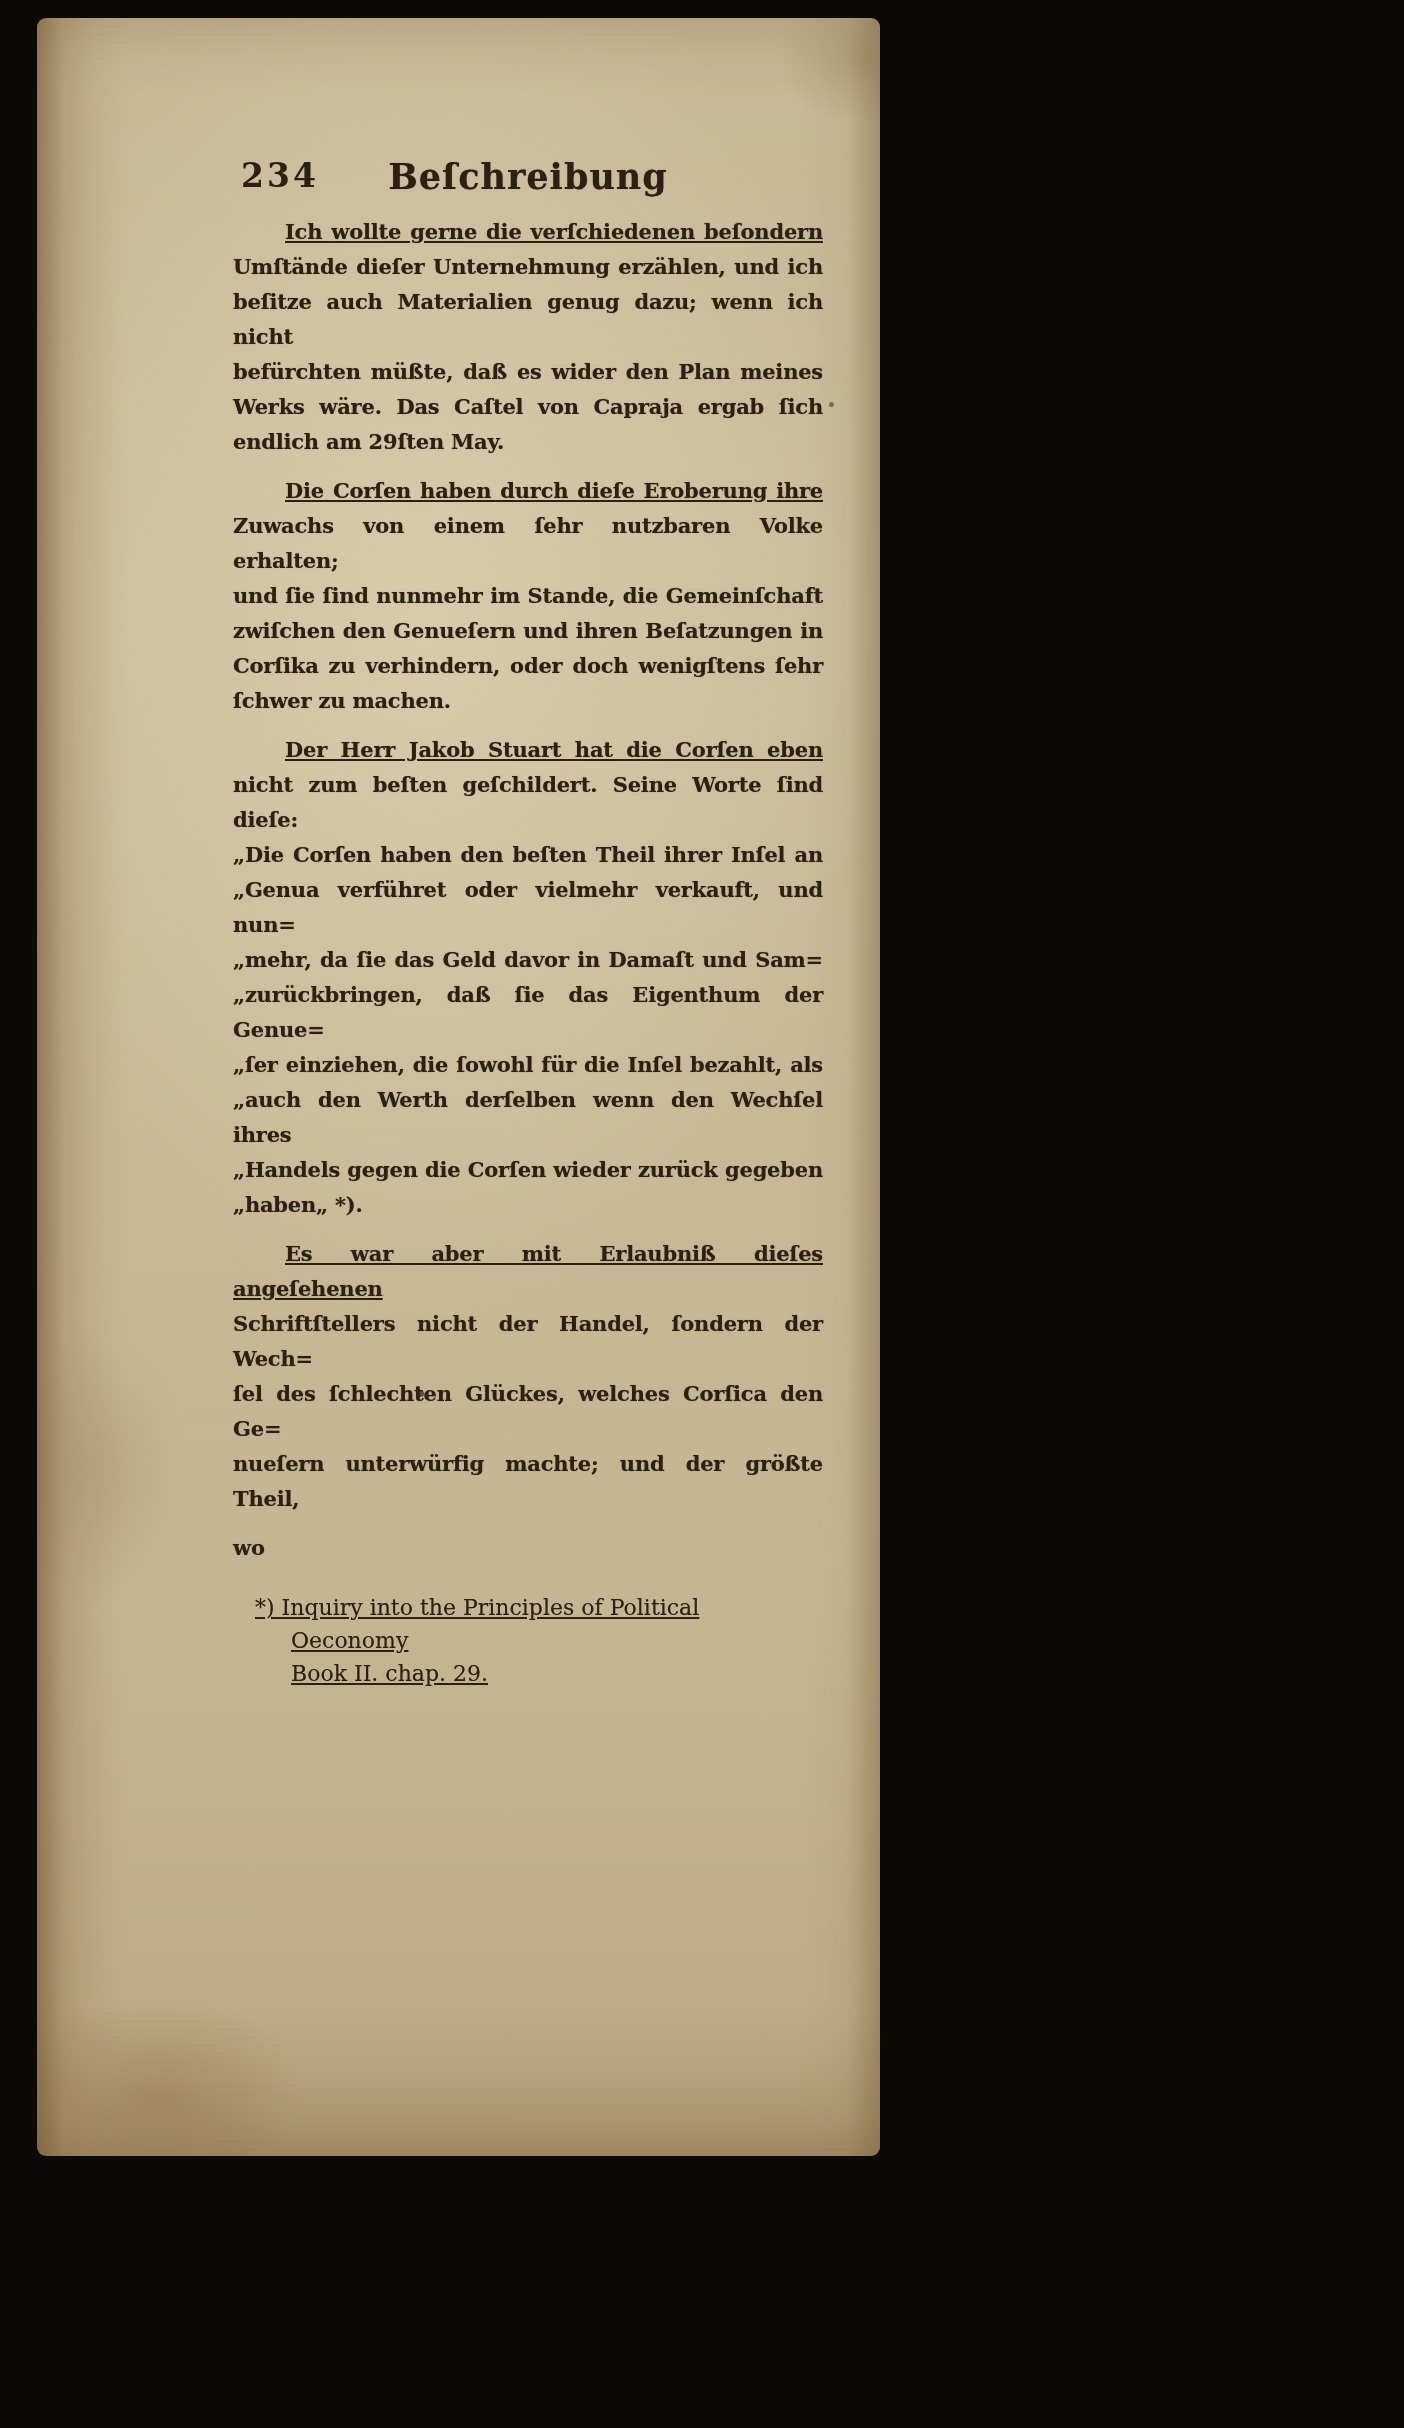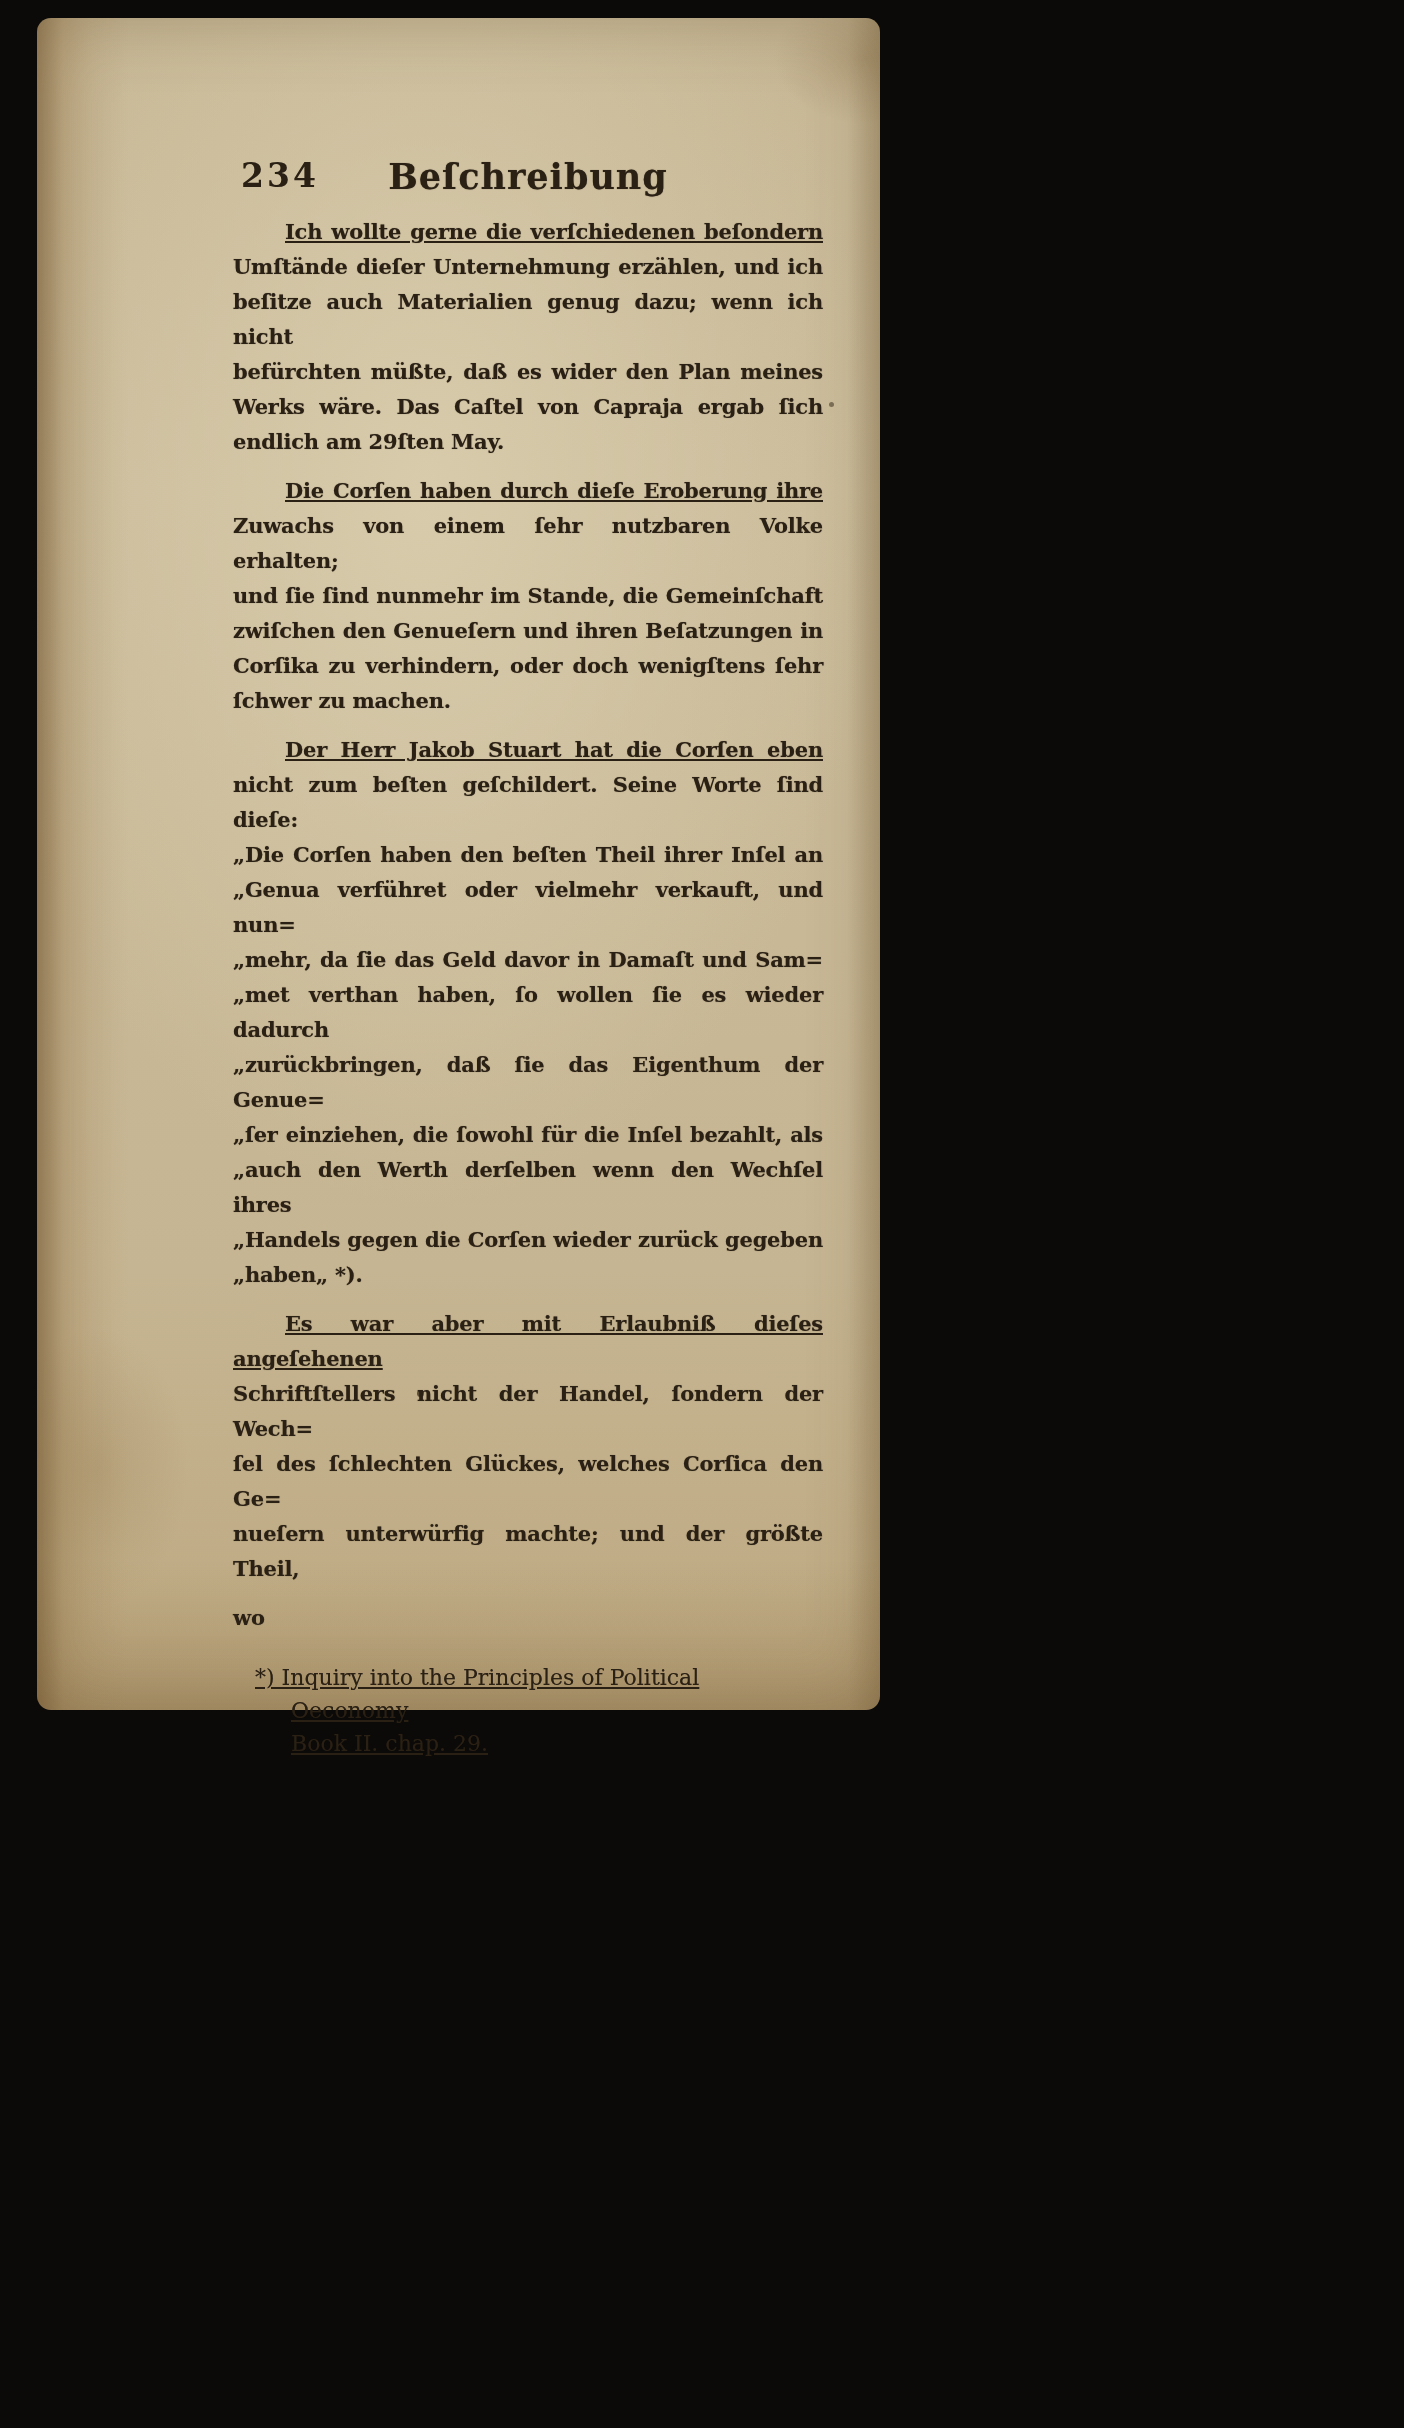--- a/index.html
+++ b/index.html
@@ -11,22 +11,22 @@
   html,body{margin:0;padding:0;}
   body{
     width:1404px;height:2428px;
     background:var(--scanbg);
     position:relative;
     overflow:hidden;
     font-family:"DejaVu Serif", serif;
   }
   .canvas{position:absolute;inset:0;}
   .page{
-    position:absolute;left:37px;top:18px;width:843px;height:1692px;
-    border-radius:14px;
+    position:absolute;left:37px;top:18px;width:843px;height:2138px;
+    border-radius:9px;
     background:
       linear-gradient(90deg, rgba(122,92,52,0.55) 0px, rgba(160,130,85,0.32) 26px, rgba(160,130,85,0.13) 56px, rgba(0,0,0,0) 92px),
       linear-gradient(270deg, rgba(120,95,55,0.28) 0px, rgba(0,0,0,0) 32px),
       linear-gradient(0deg, rgba(122,90,48,0.26) 0px, rgba(0,0,0,0) 150px),
       radial-gradient(ellipse 210px 150px at 120px 2080px, rgba(130,95,50,0.30), rgba(0,0,0,0) 70%),
       radial-gradient(ellipse 160px 95px at 330px 2345px, rgba(125,88,45,0.40), rgba(0,0,0,0) 70%),
       radial-gradient(ellipse 170px 105px at 690px 2360px, rgba(135,100,55,0.32), rgba(0,0,0,0) 70%),
       radial-gradient(ellipse 130px 95px at 828px 40px, rgba(120,90,50,0.25), rgba(0,0,0,0) 70%),
       radial-gradient(ellipse 130px 200px at 60px 1450px, rgba(130,100,55,0.20), rgba(0,0,0,0) 70%),
       radial-gradient(ellipse 700px 1100px at 46% 28%, #d7cbab 0%, rgba(215,203,171,0) 65%),
@@ -112,21 +112,20 @@
             <div class="line">zwiſchen den Genueſern und ihren Beſatzungen in</div>
             <div class="line">Corſika zu verhindern,  oder doch wenigſtens ſehr</div>
             <div class="line last">ſchwer zu machen.</div>
           </div>
           <div class="para">
             <div class="line first">Der Herr Jakob Stuart hat die Corſen eben</div>
             <div class="line">nicht zum beſten geſchildert.   Seine Worte ſind dieſe:</div>
             <div class="line">„Die Corſen haben den beſten Theil ihrer Inſel an</div>
             <div class="line">„Genua verführet oder vielmehr verkauft, und nun=</div>
             <div class="line">„mehr, da ſie das Geld davor in Damaſt und Sam=</div>
-            <div class="line">„met verthan haben, ſo wollen ſie es wieder dadurch</div>
             <div class="line">„zurückbringen, daß ſie das Eigenthum der Genue=</div>
             <div class="line">„ſer einziehen, die ſowohl für die Inſel bezahlt, als</div>
             <div class="line">„auch den Werth derſelben wenn den Wechſel ihres</div>
             <div class="line">„Handels gegen die Corſen wieder zurück gegeben</div>
             <div class="line last">„haben„ *).</div>
           </div>
           <div class="para">
             <div class="line first">Es war aber mit Erlaubniß dieſes angeſehenen</div>
             <div class="line">Schriftſtellers nicht der Handel, ſondern der Wech=</div>
             <div class="line">ſel des ſchlechten Glückes, welches Corſica den Ge=</div>

